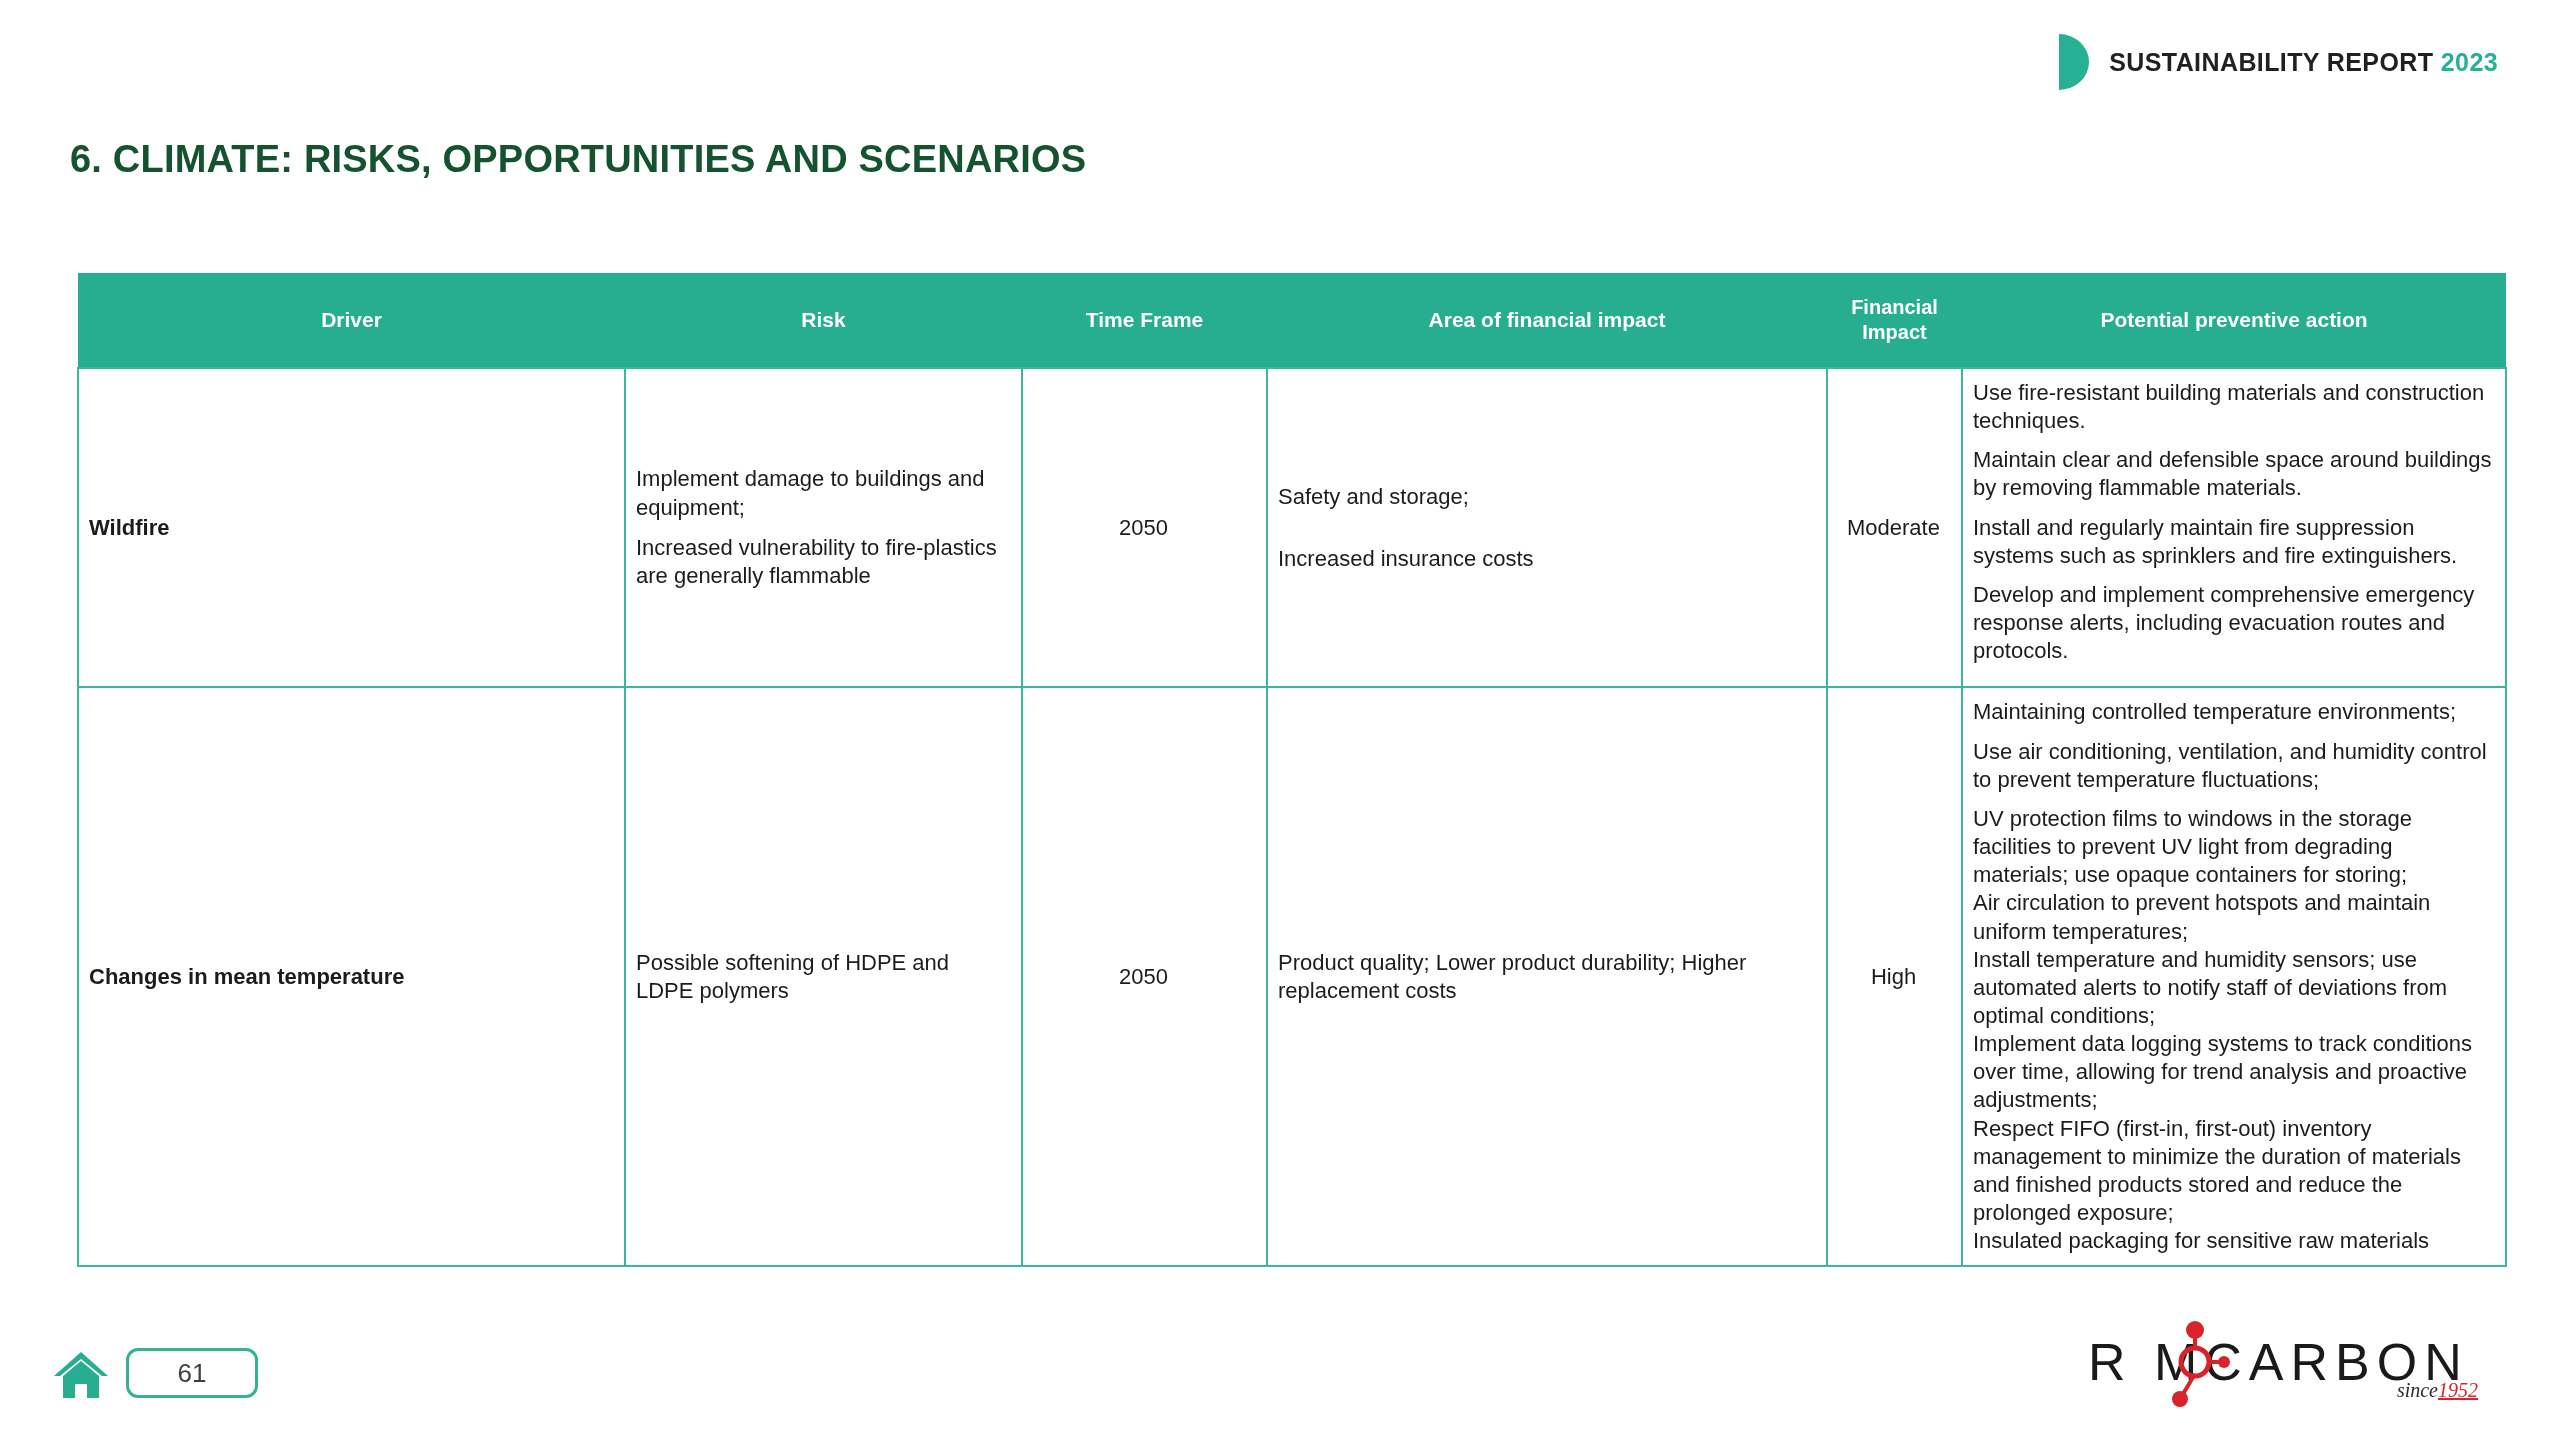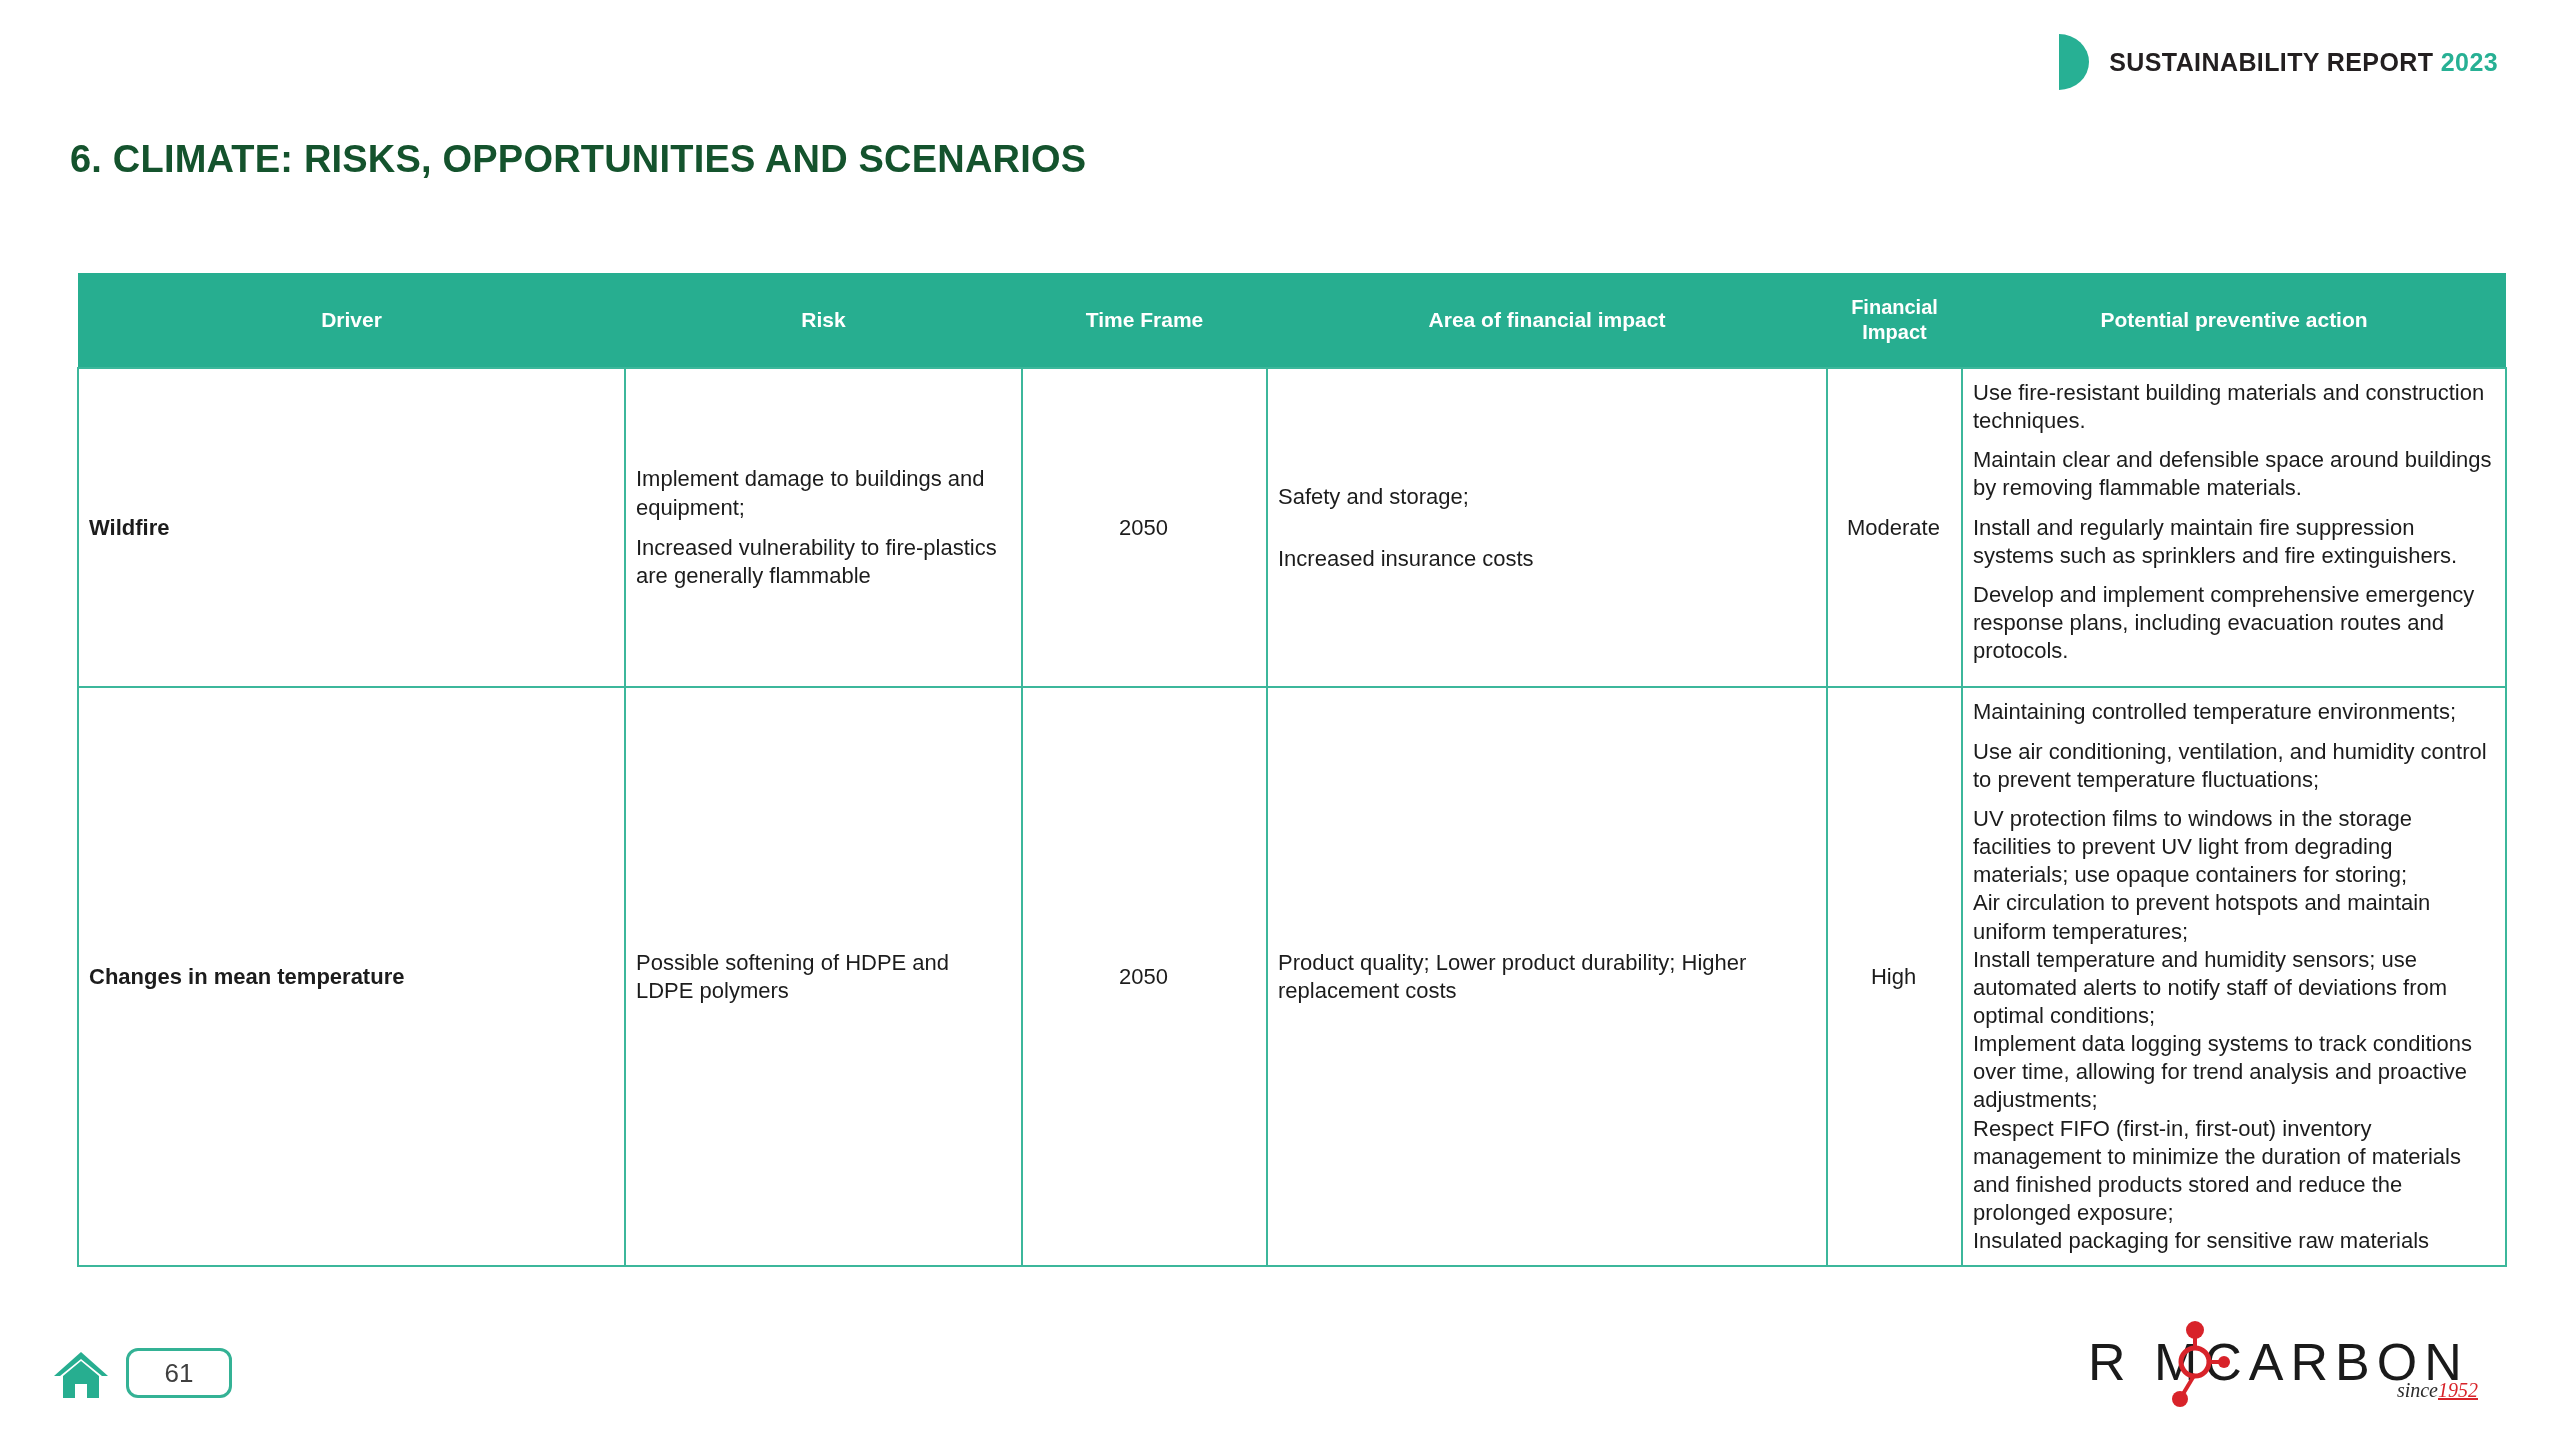--- a/index.html
+++ b/index.html
@@ -123,21 +123,21 @@
     left: 52px;
     bottom: 38px;
     width: 58px;
     height: 56px;
     cursor: pointer;
   }
   .page-badge {
     position: absolute;
     left: 126px;
     bottom: 42px;
-    width: 106px;
+    width: 132px;
     height: 50px;
     border: 3px solid #34b295;
     border-radius: 12px;
     display: flex;
     align-items: center;
     justify-content: center;
     font-size: 26px;
     color: #3f3f3f;
     background: #fff;
     box-sizing: border-box;
@@ -228,21 +228,21 @@
         <td class="cell-top">
           <p class="para">Safety and storage;</p>
           <div class="spacer-line"></div>
           <p class="para">Increased insurance costs</p>
         </td>
         <td class="cell-fin">Moderate</td>
         <td class="cell-top cell-action">
           <p class="para">Use fire-resistant building materials and construction techniques.</p>
           <p class="para">Maintain clear and defensible space around buildings by removing flammable materials.</p>
           <p class="para">Install and regularly maintain fire suppression systems such as sprinklers and fire extinguishers.</p>
-          <p class="para">Develop and implement comprehensive emergency response plans, including evacuation routes and protocols.</p>
+          <p class="para">Develop and implement comprehensive emergency response alerts, including evacuation routes and protocols.</p>
         </td>
       </tr>
 
       <tr class="tbody-row">
         <td class="cell-driver">Changes in mean temperature</td>
         <td>
           <p class="para tight">Possible softening of HDPE and LDPE polymers</p>
         </td>
         <td class="cell-time">2050</td>
         <td>

